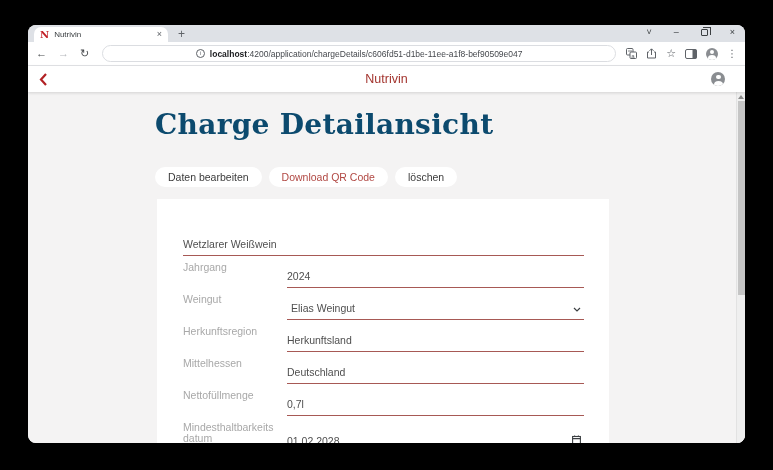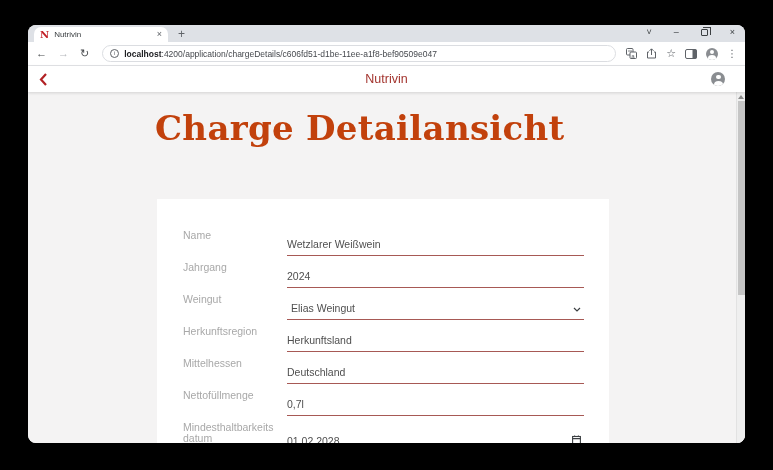--- a/index.html
+++ b/index.html
@@ -28,21 +28,21 @@
   .wc-restore::before { content:""; position:absolute; left:1px; top:-3px; width:7px;
                 height:7px; border:1px solid #3C4043; border-left:none; border-bottom:none; }
 
   
   .toolbar { height:24px; background:#fff; border-bottom:1px solid #E4E5E8;
              display:flex; align-items:center; padding:0 8px; }
   .nav-ic { font-size:11px; line-height:11px; margin-right:11px; color:#45484B; }
   .nav-ic.disabled { color:#B4B7BB; }
   .urlbar { flex:1; height:17px; border:1px solid #DBDDE1; border-radius:9px;
             display:flex; align-items:center; padding:0 7px; gap:5px; margin:0 10px 0 2px;
-            background:#fff; }
+            background:#fff;justify-content:center; }
   .info-ic { width:9px; height:9px; min-width:9px; border:1px solid #5F6368; border-radius:50%;
              color:#5F6368; font-size:6px; line-height:7px; text-align:center;
              font-style:normal; }
   .url-text { font-size:8.5px; white-space:nowrap; overflow:hidden; color:#45484D; }
   .url-host { font-weight:bold; color:#202124; }
   .tool-icons { display:flex; align-items:center; gap:9px; }
   .ti svg { display:block; }
   .star-ic { font-size:11px; line-height:11px; color:#5F6368; }
   .kebab { font-size:10px; color:#5F6368; line-height:10px; letter-spacing:0; }
   .avatar-btn { width:12px; height:12px; border-radius:50%; background:#8A8D91;
@@ -63,21 +63,21 @@
                    border-radius:50%; background:#8A8D91; overflow:hidden; }
   .header-avatar::before { content:""; position:absolute; left:5px; top:2.5px; width:4.5px;
                    height:4.5px; border-radius:50%; background:#fff; }
   .header-avatar::after { content:""; position:absolute; left:2.5px; top:8.5px; width:9px;
                    height:7px; border-radius:50% 50% 0 0; background:#fff; }
 
   
   .page { position:relative; height:351px; background:#F4F3F3; overflow:hidden; }
   .page-title { position:absolute; left:127px; top:16px;
                 font-family:"DejaVu Serif", serif; font-weight:bold;
-                font-size:34px; color:#c2410c; letter-spacing:.3px; }
+                font-size:28px; color:#0c4a6e; letter-spacing:.3px; }
   .actions { position:absolute; left:127px; top:75px; display:flex; gap:7px; }
   .pill { height:20px; border:none; border-radius:10px; background:#fff; color:#3B3B3B;
           font-family:"Liberation Sans", sans-serif; font-size:10.5px; padding:0 13px;
           display:flex; align-items:center; white-space:nowrap; }
   .pill.qr { color:#B14843; }
 
   .card { position:absolute; left:129px; top:107px; width:452px; height:244px;
           background:#fff; }
   .form { padding:25px 25px 0 26px; }
   .row { display:flex; }
@@ -162,26 +162,30 @@
           <polyline points="7,1 2,6.5 7,12" fill="none" stroke="#B22225" stroke-width="2.2"></polyline>
         </svg>
     </span>
     <div class="app-title">Nutrivin</div>
     <span class="header-avatar"></span>
   </div>
 
   <div class="page">
     <div class="page-title">Charge Detailansicht</div>
 
+    <div class="actions">
+      <button class="pill">Daten bearbeiten</button>
+      <button class="pill qr">Download QR Code</button>
+      <button class="pill">löschen</button>
+    </div>
 
     <div class="card">
       <div class="form">
 
         <div class="row">
-          <div class="row-label">Name</div>
           <div class="row-field">
             <span class="row-value">Wetzlarer Weißwein</span>
           </div>
         </div>
 
         <div class="row">
           <div class="row-label">Jahrgang</div>
           <div class="row-field">
             <span class="row-value">2024</span>
           </div>

